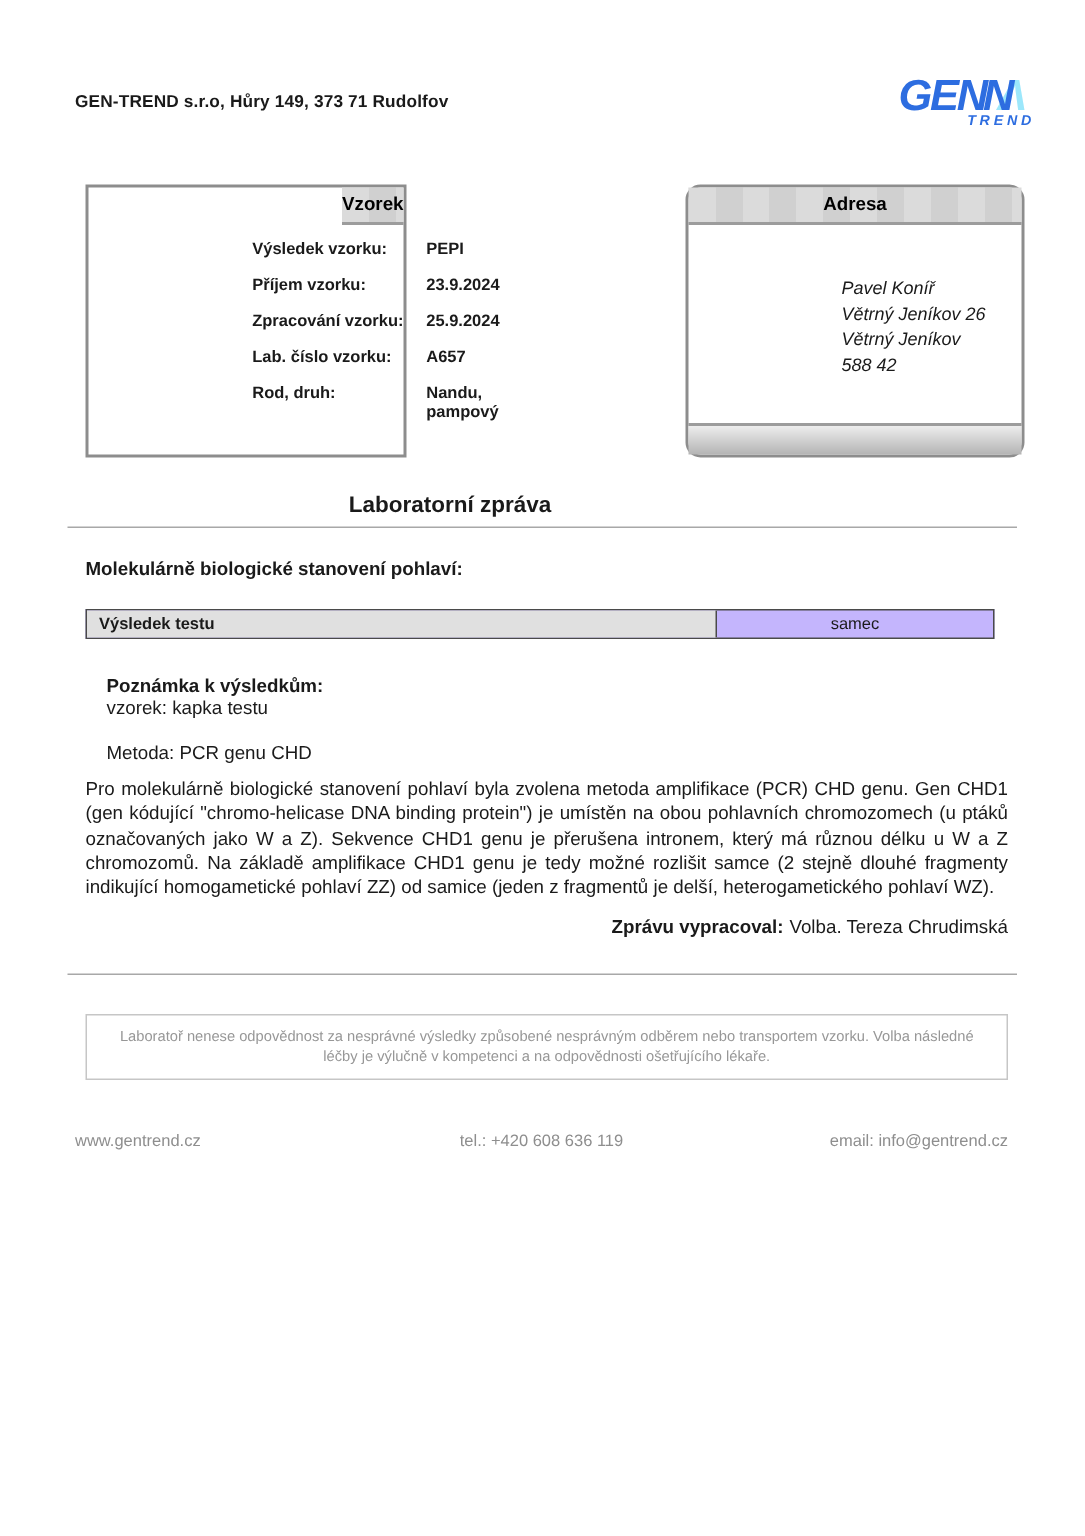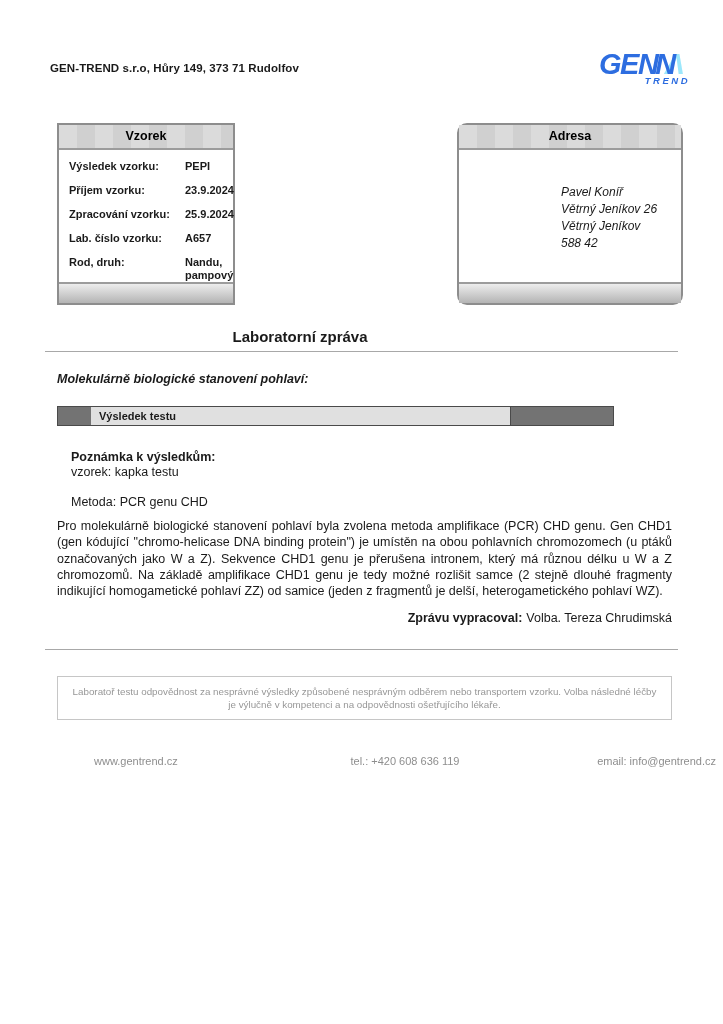--- a/index.html
+++ b/index.html
@@ -14,60 +14,60 @@
   .logo { position:absolute; left:599px; top:50px; width:96px; }
   .logo-top { position:relative; height:29px; font-style:italic; font-weight:bold; white-space:nowrap; }
   .logo-gen { font-size:29px; line-height:28px; color:#2d6de0; letter-spacing:-1.5px; }
   .logo-mark { position:relative; display:inline-block; width:26px; height:28px; vertical-align:top; }
   .logo-lambda { position:absolute; left:8px; top:0; font-size:29px; line-height:28px; color:#9ce7fb; font-style:italic; font-weight:bold; }
   .logo-n { position:absolute; left:-2px; top:0; font-size:29px; line-height:28px; color:#2d6de0; font-style:italic; font-weight:bold; }
   .logo-trend { margin-top:-4px; padding-right:5px; text-align:right; font-size:9.5px; font-weight:bold; font-style:italic; color:#2d6de0; letter-spacing:2.5px; }
 
   
   .info-box { position:absolute; border:2px solid #8d8d8d; background:#fff; box-sizing:border-box; display:flex; flex-direction:column; }
-  .sample-box { left:57px; top:123px; width:178px; height:182px; }
+  .sample-box { left:57px; top:123px; width:214px; height:182px;align-items:flex-end; }
   .address-box { left:457px; top:123px; width:226px; height:182px;border-radius:10px; }
   .box-header { flex:0 0 23px; background:repeating-linear-gradient(90deg,#dbdbdb 0 18px,#d0d0d0 18px 36px);
     border-bottom:2px solid #9c9c9c; text-align:center; font-weight:bold; font-size:12.5px; line-height:22px; color:#000; }
   .box-body { flex:1 1 auto; }
   .box-bottom-bar { flex:0 0 19px; background:linear-gradient(180deg,#ededed,#b4b4b4); border-top:2px solid #9c9c9c; }
 
   .sample-rows { padding:10px 0 0 10px; }
   .sample-row { height:24px; position:relative; font-size:11px; line-height:13px; }
   .sample-label { font-weight:bold; }
   .sample-value { position:absolute; left:116px; top:0; font-weight:bold; }
 
   .address-lines { padding:34px 0 0 102px; font-size:12px; line-height:17px;font-style:italic; }
 
   
   .report-title { position:absolute; left:0; top:328px; width:600px; text-align:center; font-size:15px; font-weight:bold; }
   .rule { position:absolute; left:45px; width:633px; height:0; border-top:1px solid #a8a8a8; }
   .rule-1 { top:351px; }
   .rule-2 { top:649px; }
 
-  .section-heading { position:absolute; left:57px; top:372px; font-size:12.5px; font-weight:bold;font-style:italic; }
+  .section-heading { position:absolute; left:57px; top:372px; font-size:12.5px; font-weight:bold; }
 
-  .result-table { position:absolute; left:57px; top:406px; width:557px; height:20px; border:1px solid #4a4a4a; box-sizing:border-box; display:flex; background:#737373;padding-left:33px; }
+  .result-table { position:absolute; left:57px; top:406px; width:606px; height:20px; border:1px solid #4a4a4a; box-sizing:border-box; display:flex; background:#c4b5fd; }
   .result-label { flex:0 0 420px; background:#e0e0e0; border-right:1px solid #4a4a4a; font-size:11px; font-weight:bold; line-height:18px; padding-left:8px; box-sizing:border-box; }
   .result-value { flex:1 1 auto; text-align:center; font-size:11px; line-height:18px; }
 
   .notes { position:absolute; left:71px; top:450px; font-size:12.5px; line-height:15px; }
   .notes-heading { font-weight:bold; }
   .note-method { margin-top:15px; }
 
   .method-paragraph { position:absolute; left:57px; top:518px; width:615px; font-size:12.5px; line-height:16.3px; text-align:justify; }
 
   .author-line { position:absolute; right:51px; top:611px; font-size:12.5px; white-space:nowrap; }
   .author-label { font-weight:bold; }
   .author-name { margin-left:4px; }
 
   .disclaimer { position:absolute; left:57px; top:676px; width:615px; box-sizing:border-box; border:1px solid #c6c6c6;
     padding:8px 14px; font-size:9.8px; line-height:13px; color:#979797; text-align:center; background:#fff; }
 
-  .page-footer { position:absolute; left:50px; top:755px; width:622px; height:16px; font-size:11px; color:#8e8e8e;margin-left:44px; }
+  .page-footer { position:absolute; left:50px; top:755px; width:622px; height:16px; font-size:11px; color:#8e8e8e; }
   .footer-web { position:absolute; left:0; top:0; }
   .footer-tel { position:absolute; left:0; top:0; width:100%; text-align:center; }
   .footer-email { position:absolute; right:0; top:0; }
 </style>
 </head>
 <body>
 
 <div class="page">
 
   <div class="company-line">GEN-TREND s.r.o, Hůry 149, 373 71 Rudolfov</div>
@@ -121,37 +121,38 @@
     <div class="box-bottom-bar"></div>
   </div>
 
   <div class="report-title">Laboratorní zpráva</div>
   <div class="rule rule-1"></div>
 
   <div class="section-heading">Molekulárně biologické stanovení pohlaví:</div>
 
   <div class="result-table">
     <div class="result-label">Výsledek testu</div>
+    <div class="result-value">samec</div>
   </div>
 
   <div class="notes">
     <div class="notes-heading">Poznámka k výsledkům:</div>
     <div class="note-sample">vzorek: kapka testu</div>
     <div class="note-method">Metoda: PCR genu CHD</div>
   </div>
 
   <div class="method-paragraph">Pro molekulárně biologické stanovení pohlaví byla zvolena metoda amplifikace (PCR) CHD genu. Gen CHD1 (gen kódující "chromo-helicase DNA binding protein") je umístěn na obou pohlavních chromozomech (u ptáků označovaných jako W a Z). Sekvence CHD1 genu je přerušena intronem, který má různou délku u W a Z chromozomů. Na základě amplifikace CHD1 genu je tedy možné rozlišit samce (2 stejně dlouhé fragmenty indikující homogametické pohlaví ZZ) od samice (jeden z fragmentů je delší, heterogametického pohlaví WZ).</div>
 
   <div class="author-line">
     <span class="author-label">Zprávu vypracoval:</span><span class="author-name">Volba. Tereza Chrudimská</span>
   </div>
 
   <div class="rule rule-2"></div>
 
-  <div class="disclaimer">Laboratoř testu odpovědnost za nesprávné výsledky způsobené nesprávným odběrem nebo transportem vzorku. Volba následné léčby je výlučně v kompetenci a na odpovědnosti ošetřujícího lékaře.</div>
+  <div class="disclaimer">Laboratoř nenese odpovědnost za nesprávné výsledky způsobené nesprávným odběrem nebo transportem vzorku. Volba následné léčby je výlučně v kompetenci a na odpovědnosti ošetřujícího lékaře.</div>
 
   <div class="page-footer">
     <span class="footer-web">www.gentrend.cz</span>
     <span class="footer-tel">tel.: +420 608 636 119</span>
     <span class="footer-email">email: info@gentrend.cz</span>
   </div>
 
 </div>
 
 </body></html>

